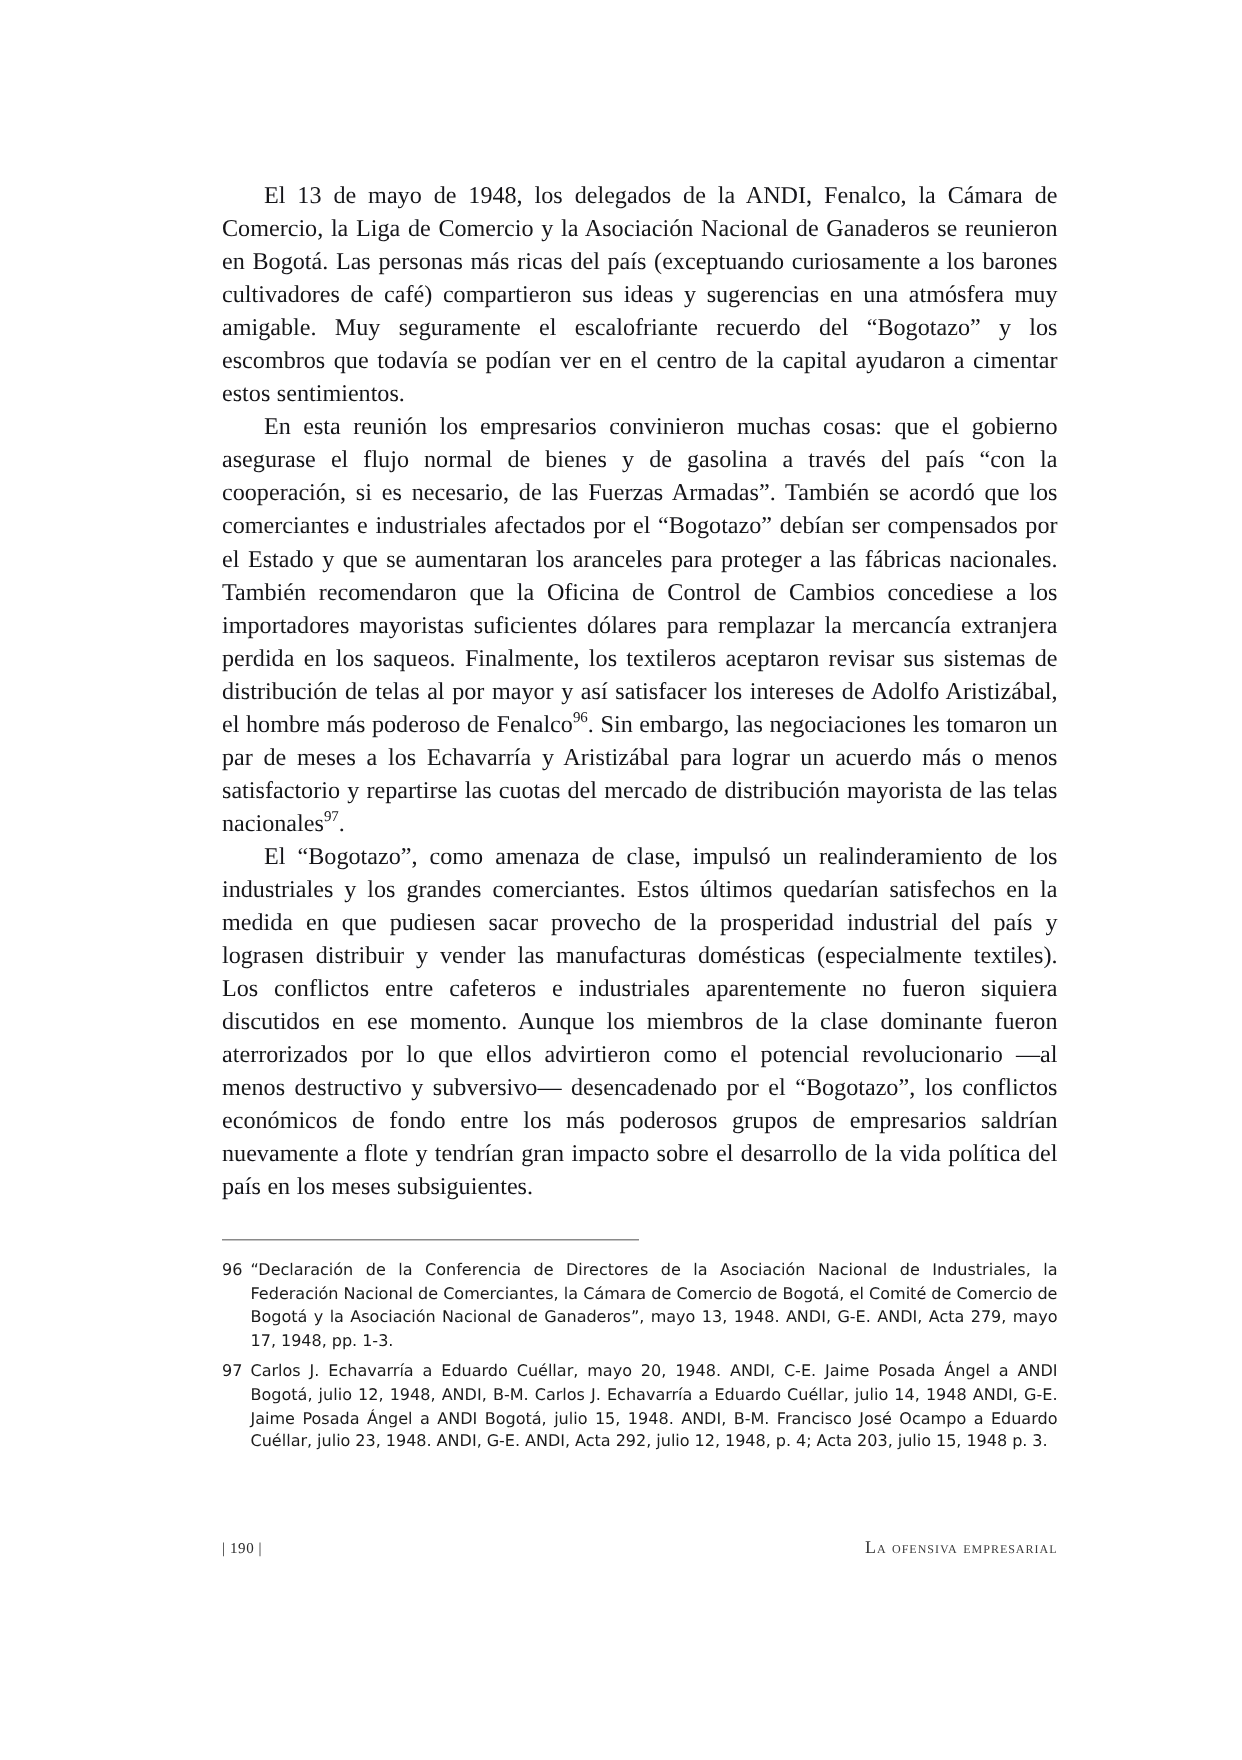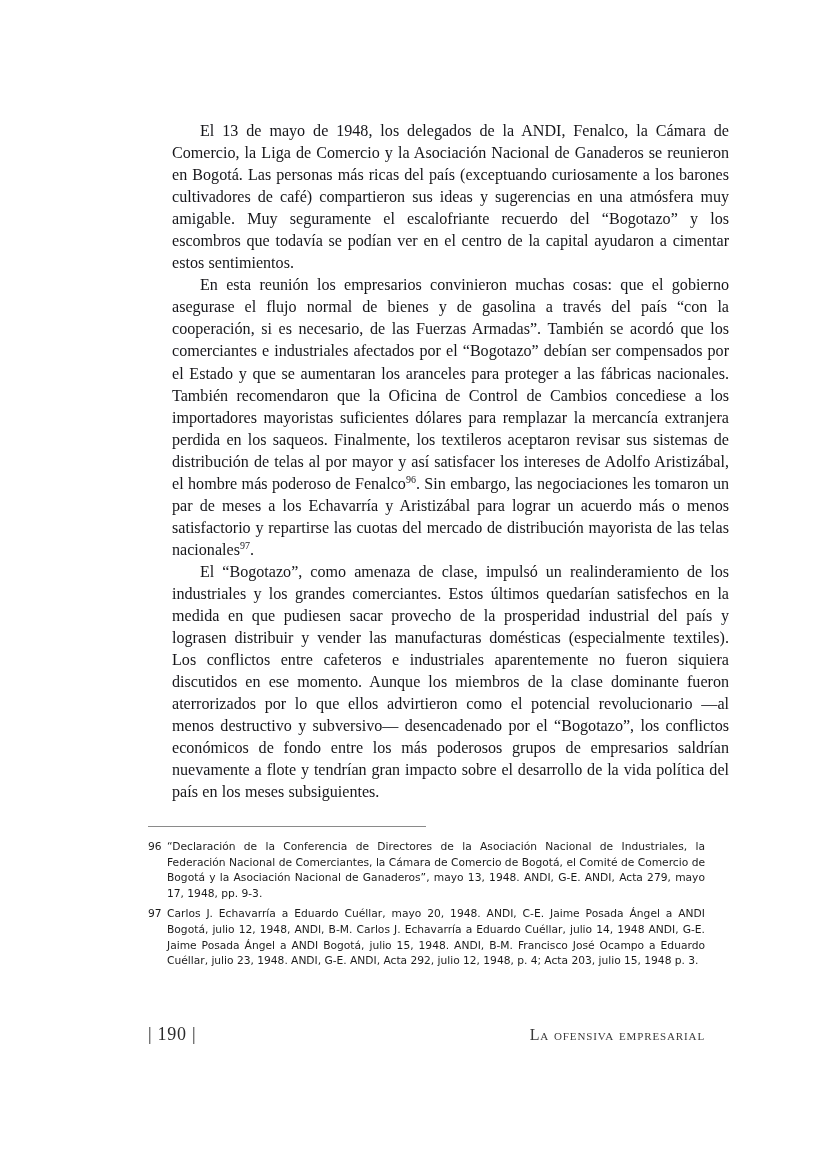--- a/index.html
+++ b/index.html
@@ -22,21 +22,20 @@
     width: 828px;
     height: 1173px;
     background: #ffffff;
   }
 
   .textblock {
     position: absolute;
     left: 148px;
     top: 120px;
     width: 557px;
-    margin-left: 24px;
   }
 
   p.body-par {
     margin: 0;
     text-align: justify;
     text-justify: inter-word;
     text-indent: 28px;
     font-family: "Liberation Serif", serif;
     font-size: 16.1px;
     line-height: 22.05px;
@@ -96,29 +95,29 @@
     left: 148px;
     top: 1024px;
     width: 557px;
     display: flex;
     align-items: baseline;
     justify-content: space-between;
   }
 
   .folio {
     font-family: "Liberation Serif", serif;
-    font-size: 18px;
+    font-size: 10px;
     letter-spacing: 0.04em;
     color: #2a2a2a;
     white-space: pre;
   }
 
   .running-head {
     font-family: "Liberation Serif", serif;
-    font-size: 16px;
+    font-size: 12px;
     font-variant: small-caps;
     letter-spacing: 0.055em;
     color: #3a3a3a;
     white-space: pre;
   }
 </style>
 </head>
 <body>
 
 <div class="page">
@@ -130,21 +129,21 @@
     <p class="body-par"><span>En esta reunión los empresarios convinieron muchas cosas: que el gobierno asegurase el flujo normal de bienes y de gasolina a través del país “con la cooperación, si es necesario, de las Fuerzas Armadas”. También se acordó que los comerciantes e industriales afectados por el “Bogotazo” debían ser compensados por el Estado y que se aumentaran los aranceles para proteger a las fábricas nacionales. También recomendaron que la Oficina de Control de Cambios concediese a los importadores mayoristas suficientes dólares para remplazar la mercancía extranjera perdida en los saqueos. Finalmente, los textileros aceptaron revisar sus sistemas de distribución de telas al por mayor y así satisfacer los intereses de Adolfo Aristizábal, el hombre más poderoso de Fenalco</span><sup class="fn-ref">96</sup><span>. Sin embargo, las negociaciones les tomaron un par de meses a los Echavarría y Aristizábal para lograr un acuerdo más o menos satisfactorio y repartirse las cuotas del mercado de distribución mayorista de las telas nacionales</span><sup class="fn-ref">97</sup><span>.</span></p>
 
     <p class="body-par">El “Bogotazo”, como amenaza de clase, impulsó un realinderamiento de los industriales y los grandes comerciantes. Estos últimos quedarían satisfechos en la medida en que pudiesen sacar provecho de la prosperidad industrial del país y lograsen distribuir y vender las manufacturas domésticas (especialmente textiles). Los conflictos entre cafeteros e industriales aparentemente no fueron siquiera discutidos en ese momento. Aunque los miembros de la clase dominante fueron aterrorizados por lo que ellos advirtieron como el potencial revolucionario —al menos destructivo y subversivo— desencadenado por el “Bogotazo”, los conflictos económicos de fondo entre los más poderosos grupos de empresarios saldrían nuevamente a flote y tendrían gran impacto sobre el desarrollo de la vida política del país en los meses subsiguientes.</p>
 
   </div>
 
   <div class="footnotes">
 
     <div class="fn-rule"></div>
 
-    <div class="footnote"><span class="fn-num">96</span><span>“Declaración de la Conferencia de Directores de la Asociación Nacional de Industriales, la Federación Nacional de Comerciantes, la Cámara de Comercio de Bogotá, el Comité de Comercio de Bogotá y la Asociación Nacional de Ganaderos”, mayo 13, 1948. ANDI, G-E. ANDI, Acta 279, mayo 17, 1948, pp. 9-3.</span></div>
+    <div class="footnote"><span class="fn-num">96</span><span>“Declaración de la Conferencia de Directores de la Asociación Nacional de Industriales, la Federación Nacional de Comerciantes, la Cámara de Comercio de Bogotá, el Comité de Comercio de Bogotá y la Asociación Nacional de Ganaderos”, mayo 13, 1948. ANDI, G-E. ANDI, Acta 279, mayo 17, 1948, pp. 1-3.</span></div>
 
     <div class="footnote"><span class="fn-num">97</span><span>Carlos J. Echavarría a  Eduardo Cuéllar, mayo 20, 1948. ANDI, C-E. Jaime Posada Ángel a ANDI Bogotá, julio 12, 1948, ANDI, B-M. Carlos J. Echavarría a Eduardo Cuéllar, julio 14, 1948 ANDI, G-E. Jaime Posada Ángel a ANDI Bogotá, julio 15, 1948. ANDI, B-M. Francisco José Ocampo a Eduardo Cuéllar, julio 23, 1948. ANDI, G-E. ANDI, Acta 292, julio 12, 1948, p. 4; Acta 203, julio 15, 1948 p. 3.</span></div>
 
   </div>
 
   <div class="page-footer">
     <span class="folio">| 190 |</span>
     <span class="running-head">La ofensiva empresarial</span>
   </div>
 

